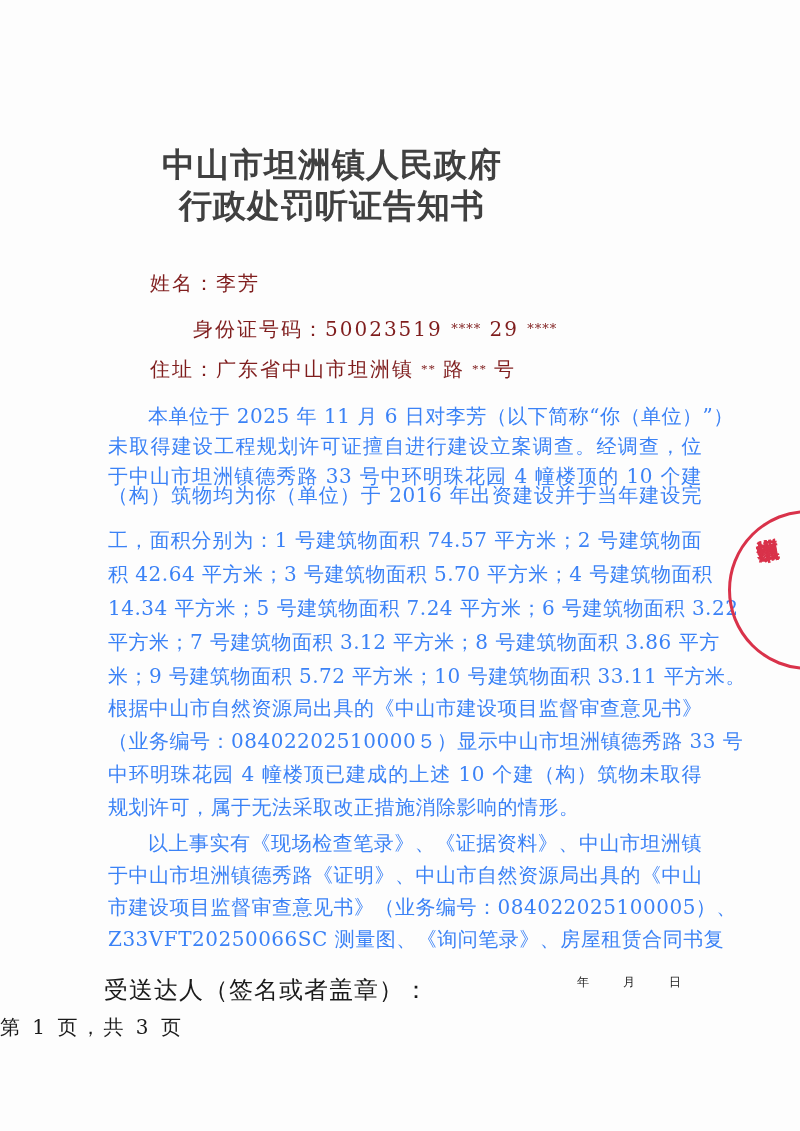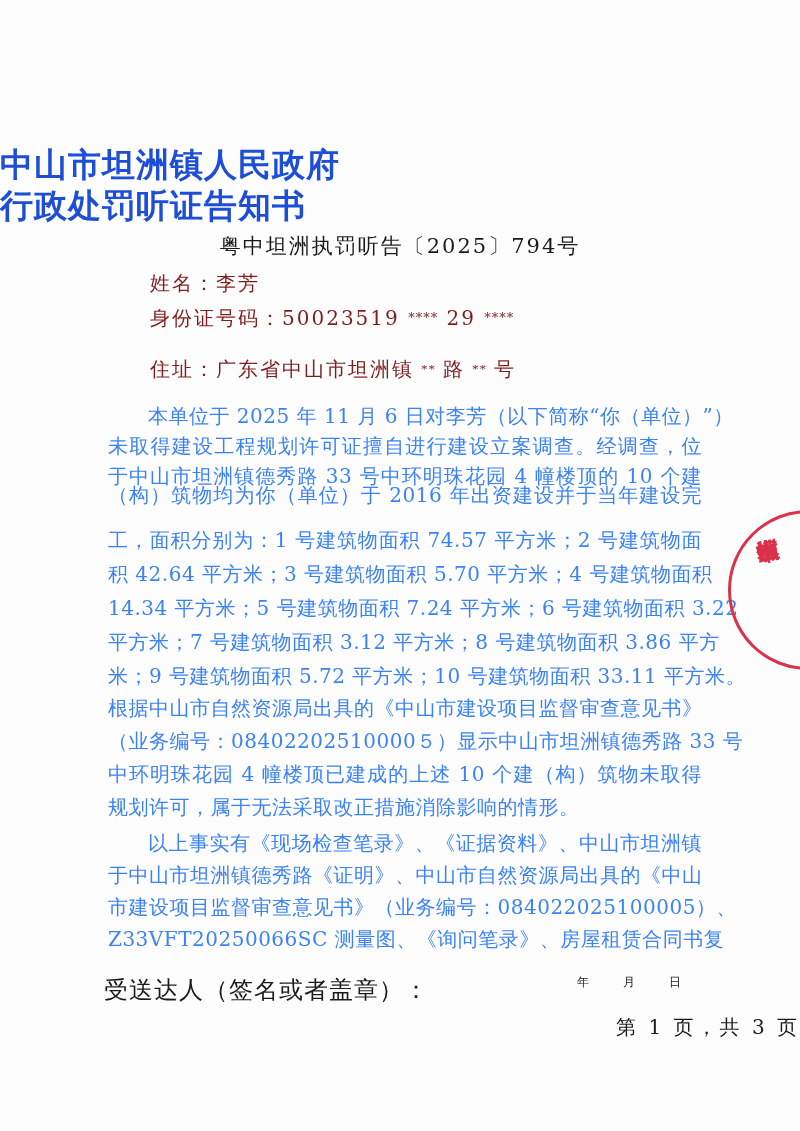--- a/index.html
+++ b/index.html
@@ -1,54 +1,53 @@
 <!DOCTYPE html>
 <html><head>
   <meta charset="utf-8">
   <style>
     html, body { margin: 0; padding: 0; background: #ffffff; }
     body { width: 800px; height: 1131px; position: relative; overflow: hidden;
            font-family: "DejaVu Serif", "Liberation Serif", serif; color: #1a1a1a; }
     .page { position: absolute; left: 0; top: 0; width: 800px; height: 1131px; background: #fdfdfd; }
-    .title { position: absolute; left: 0; width: 664px; text-align: left;
+    .title { position: absolute; left: 0; width: 664px; text-align: center;
              font-family: "DejaVu Serif", "Liberation Serif", serif; font-weight: bold;
-             font-size: 33px; letter-spacing: 1px; color: #1d4ed8; }
+             font-size: 33px; letter-spacing: 1px; color: #404040; }
     .title.l1 { top: 143px; }
     .title.l2 { top: 184px; }
     .docno { position: absolute; left: 0; width: 800px; top: 232px; text-align: center;
              font-size: 21px; letter-spacing: 2px; color: #1a1a1a; }
     .field { position: absolute; left: 150px; font-size: 20px; letter-spacing: 2px; color: #7f1d1d; white-space: nowrap; }
     .field .mask { font-size: 13px; letter-spacing: 1px; vertical-align: 3px; }
     .field.f1 { top: 270px; }
-    .field.f2 { top: 305px; }
+    .field.f2 { top: 316px; margin-left: 43px; }
     .field.f3 { top: 356px; font-family: Liberation Serif, serif; }
     .body-line { position: absolute; left: 108px; width: 594px; font-size: 20px; color: #3b82f6;
                  white-space: nowrap; text-align: justify; text-align-last: justify; letter-spacing: 0.5px; }
     .body-line.indent { left: 148px; width: 554px; }
     .body-line.last { text-align-last: left; }
     .footer-sign { position: absolute; left: 104px; top: 974px; font-size: 24px; letter-spacing: 1px; white-space: nowrap; }
     .footer-date { position: absolute; left: 577px; top: 974px; font-size: 12px; white-space: nowrap; }
     .footer-date span { display: inline-block; }
     .footer-date .y { margin-right: 34px; }
     .footer-date .m { margin-right: 34px; }
-    .pageno { position: absolute; left: 0; width: 800px; top: 1014px; text-align: right; font-size: 20px; letter-spacing: 3px; }
+    .pageno { position: absolute; left: 0; width: 800px; top: 1014px; text-align: left; font-size: 20px; letter-spacing: 3px; }
     .seal { position: absolute; left: 728px; top: 510px; width: 160px; height: 160px; border-radius: 50%;
             border: 3px solid #d9324a; box-sizing: border-box; }
     .seal-text { position: absolute; left: 748px; top: 522px; width: 40px; height: 140px;
                  color: #d9324a; font-size: 22px; font-weight: bold; line-height: 26px;
                  writing-mode: vertical-rl; transform: rotate(-10deg); font-family: "DejaVu Sans", sans-serif; }
   </style>
 </head>
 <body>
 
 <div class="page">
 
   <div class="title l1">中山市坦洲镇人民政府</div>
   <div class="title l2">行政处罚听证告知书</div>
-  <div class="docno">粤中坦洲执罚听告〔2025〕794号</div>
 
   <div class="field f1">
     <span>姓名：</span><span>李芳</span>
   </div>
   <div class="field f2">
     <span>身份证号码：</span><span>50023519</span>
     <span class="mask">****</span>
     <span>29</span>
     <span class="mask">****</span>
   </div>

